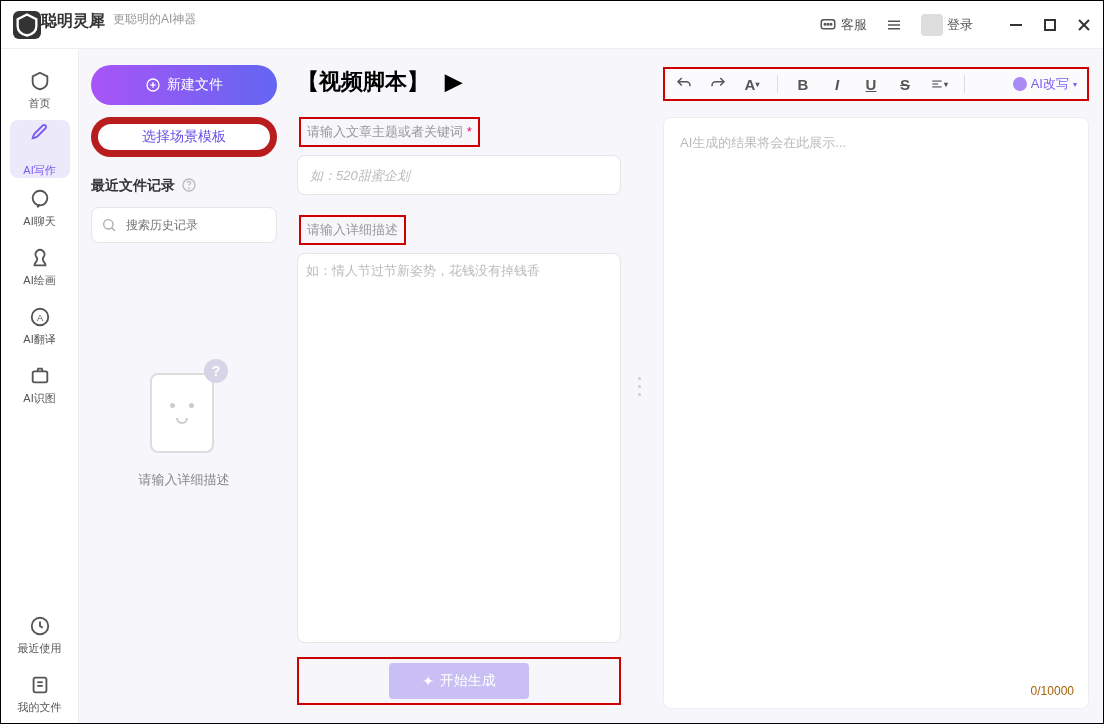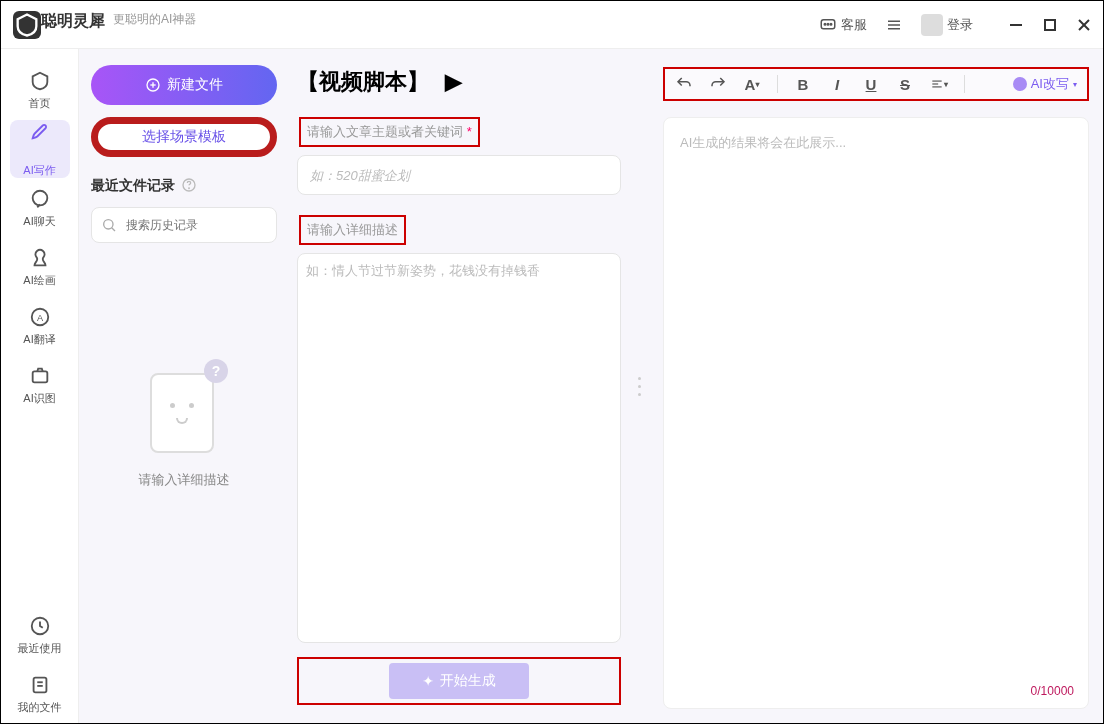--- a/index.html
+++ b/index.html
@@ -59,21 +59,21 @@
 .drag-dot span { width: 3px; height: 3px; background: #ccc; border-radius: 50%; }
 
 .right-panel { flex: 1; padding: 18px 14px 14px; display: flex; flex-direction: column; }
 .toolbar { display: flex; align-items: center; gap: 16px; padding: 6px 10px; border: 2px solid #c00; margin-bottom: 16px; background: #fbfafd; }
 .tool-btn { width: 18px; height: 18px; color: #555; cursor: pointer; display: flex; align-items: center; justify-content: center; font-size: 15px; font-weight: bold; }
 .tool-sep { width: 1px; height: 18px; background: #ddd; }
 .tool-spacer { flex: 1; }
 .ai-rewrite { display: flex; align-items: center; gap: 4px; color: #7b5cf0; font-size: 13px; cursor: pointer; }
 .ai-rewrite .dot { width: 14px; height: 14px; background: #a88bf5; border-radius: 50%; }
 .output-box { flex: 1; background: #fff; border: 1px solid #eee; border-radius: 8px; padding: 16px; font-size: 13px; color: #bbb; position: relative; }
-.char-count { position: absolute; right: 14px; bottom: 10px; font-size: 12px; color: #be185d; }
+.char-count { position: absolute; right: 14px; bottom: 10px; font-size: 12px; color: #a16207; }
 </style>
 </head>
 <body>
 
 <div class="titlebar">
   <div class="logo-box">
     <div class="logo-icon">
       <svg viewBox="0 0 24 24" fill="none" stroke="currentColor" stroke-width="2">
           <path d="M12 3l8 4v6c0 5-3.5 7-8 8-4.5-1-8-3-8-8V7l8-4z"></path>
         </svg>

